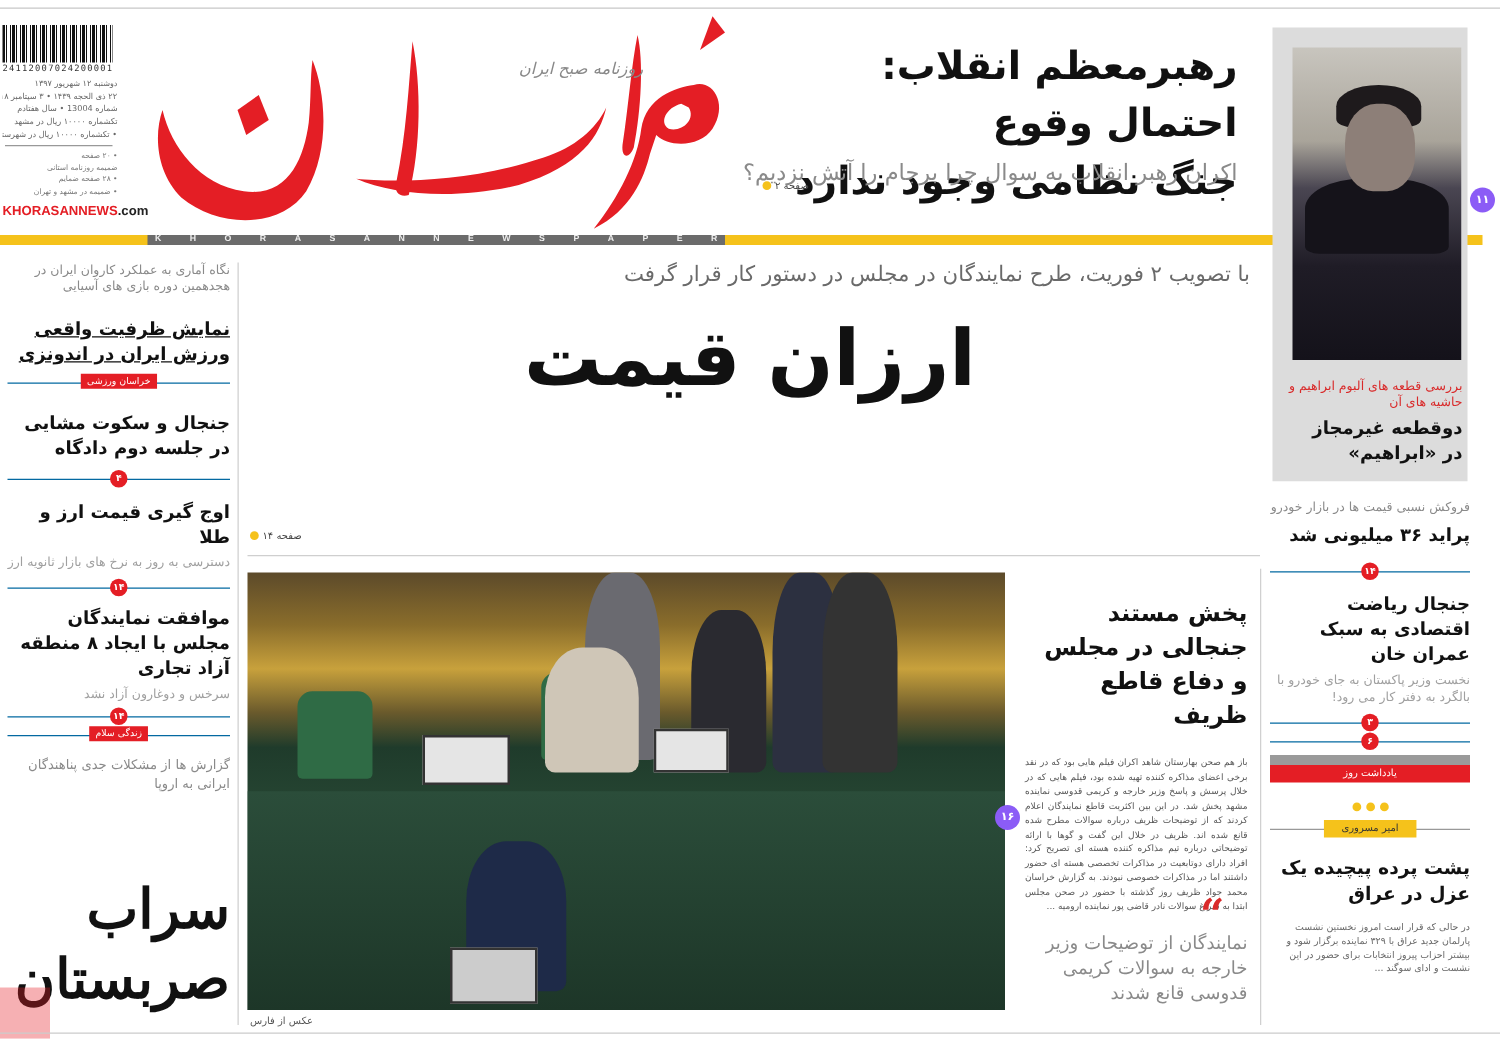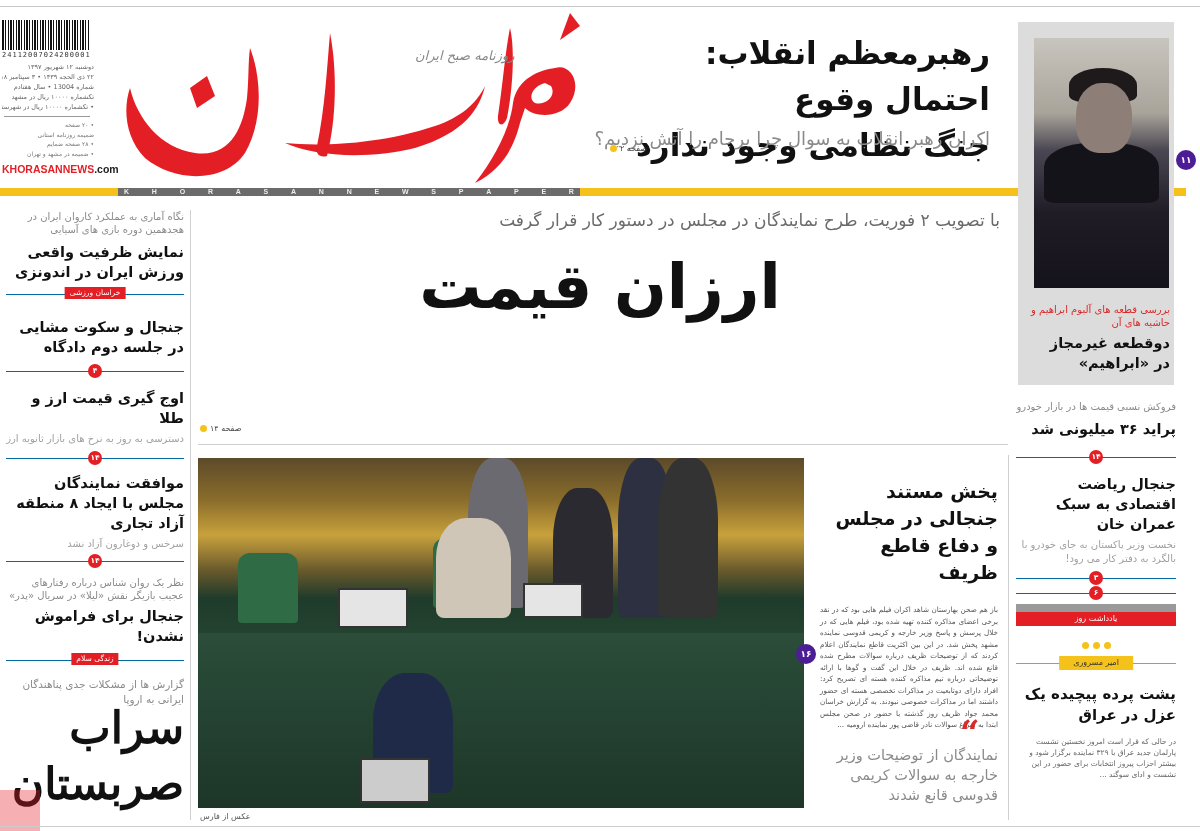--- a/index.html
+++ b/index.html
@@ -34,21 +34,21 @@
   .page-ref .dot { width: 7px; height: 7px; border-radius: 50%; background: #f5c21b; display: inline-block; }
   .top-pageref { position: absolute; left: 610px; top: 144px; }
 
   
   .photo-box { position: absolute; left: 1018px; top: 22px; width: 156px; height: 363px; background: #dcdcdc; }
   .portrait { position: absolute; left: 1034px; top: 38px; width: 135px; height: 250px;
     background: linear-gradient(180deg, #c8c5be 0%, #a9a49a 30%, #4a4652 45%, #1f1c26 70%, #14121a 100%); }
   .portrait .face { position: absolute; left: 42px; top: 45px; width: 56px; height: 70px; border-radius: 45% 45% 40% 40%; background: #8d7f78; }
   .portrait .hair { position: absolute; left: 35px; top: 30px; width: 68px; height: 34px; border-radius: 50% 50% 20% 20%; background: #1e1a1c; }
   .portrait .scarf { position: absolute; left: 10px; top: 105px; width: 115px; height: 60px; border-radius: 40% 40% 10% 10%; background: #15131a; }
-  .badge-num { position: absolute; width: 20px; height: 20px; border-radius: 50%; background: #4c1d95; color: #fff; font-size: 9px; font-weight: bold; line-height: 20px; text-align: center; }
+  .badge-num { position: absolute; width: 20px; height: 20px; border-radius: 50%; background: #8b5cf6; color: #fff; font-size: 9px; font-weight: bold; line-height: 20px; text-align: center; }
   .pb-kicker { position: absolute; left: 1030px; top: 303px; width: 140px; font-size: 10px; line-height: 13px; color: #d92a2a; }
   .pb-title { position: absolute; left: 1030px; top: 333px; width: 140px; font-size: 14.5px; font-weight: bold; line-height: 20px; color: #111; }
 
   
   .col-right { position: absolute; left: 1016px; top: 400px; width: 160px; }
   .col-left { position: absolute; left: 6px; top: 210px; width: 178px; }
   .vline { position: absolute; width: 1px; background: #d0d0d0; }
 
   .story-kicker { font-size: 10px; line-height: 13px; color: #8a8a8a; }
   .story-title { font-size: 14.5px; line-height: 20px; font-weight: bold; color: #111; }
@@ -169,21 +169,21 @@
 <div class="badge-num" style="left:1176px; top:150px;">۱۱</div>
 <div class="pb-kicker rtl">بررسی قطعه های آلبوم ابراهیم و حاشیه های آن</div>
 <div class="pb-title rtl">دوقطعه غیرمجاز در «ابراهیم»</div>
 
 <div class="vline" style="left:190px; top:210px; height:610px;"></div>
 <div class="vline" style="left:1008px; top:455px; height:365px;"></div>
 
 <div class="col-left rtl">
   <div>
     <div class="story-kicker">نگاه آماری به عملکرد کاروان ایران در هجدهمین دوره بازی های آسیایی</div>
-    <div class="story-title" style="margin-top:6px;">نمایش ظرفیت واقعی ورزش ایران در اندونزی</div>
+    <div class="story-title" style="margin-top:18px;text-decoration:underline;">نمایش ظرفیت واقعی ورزش ایران در اندونزی</div>
   </div>
   <div class="sep" style="margin:12px 0 22px;">
       <span class="tag">خراسان ورزشی</span>
     </div>
 
   <div>
     <div class="story-title">جنجال و سکوت مشایی در جلسه دوم دادگاه</div>
   </div>
   <div class="sep" style="margin:14px 0 16px;">
       <span class="pill">۴</span>
@@ -198,24 +198,20 @@
     </div>
 
   <div>
     <div class="story-title">موافقت نمایندگان مجلس با ایجاد ۸ منطقه آزاد تجاری</div>
     <div class="story-sub" style="margin-top:4px;">سرخس و دوغارون آزاد نشد</div>
   </div>
   <div class="sep" style="margin:10px 0 14px;">
       <span class="pill">۱۴</span>
     </div>
 
-  <div>
-    <div class="story-kicker">نظر یک روان شناس درباره رفتارهای عجیب بازیگر نقش «لیلا» در سریال «پدر»</div>
-    <div class="story-title" style="margin-top:4px;">جنجال برای فراموش نشدن!</div>
-  </div>
   <div class="sep" style="margin:14px 0 16px;">
       <span class="tag">زندگی سلام</span>
     </div>
 
   <div>
     <div class="story-kicker" style="font-size:10.5px; line-height:15px;">گزارش ها از مشکلات جدی پناهندگان ایرانی به اروپا</div>
   </div>
 </div>
 
 <div class="big-promo">

